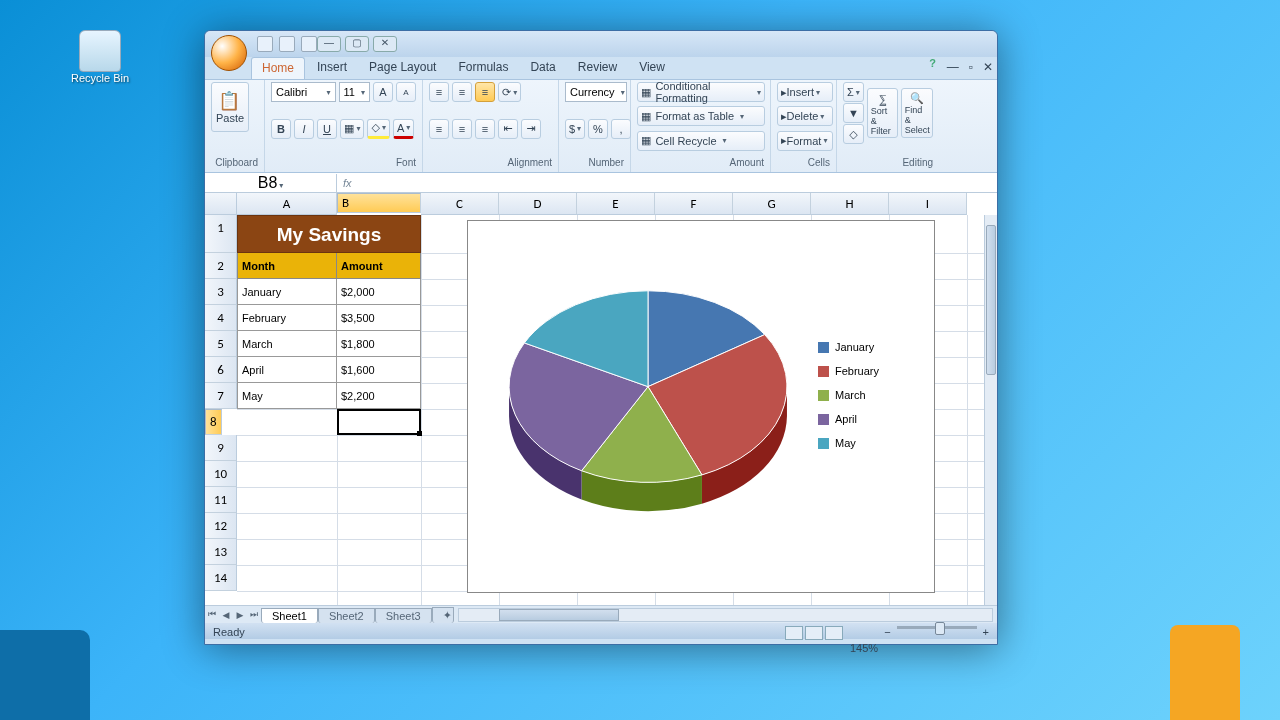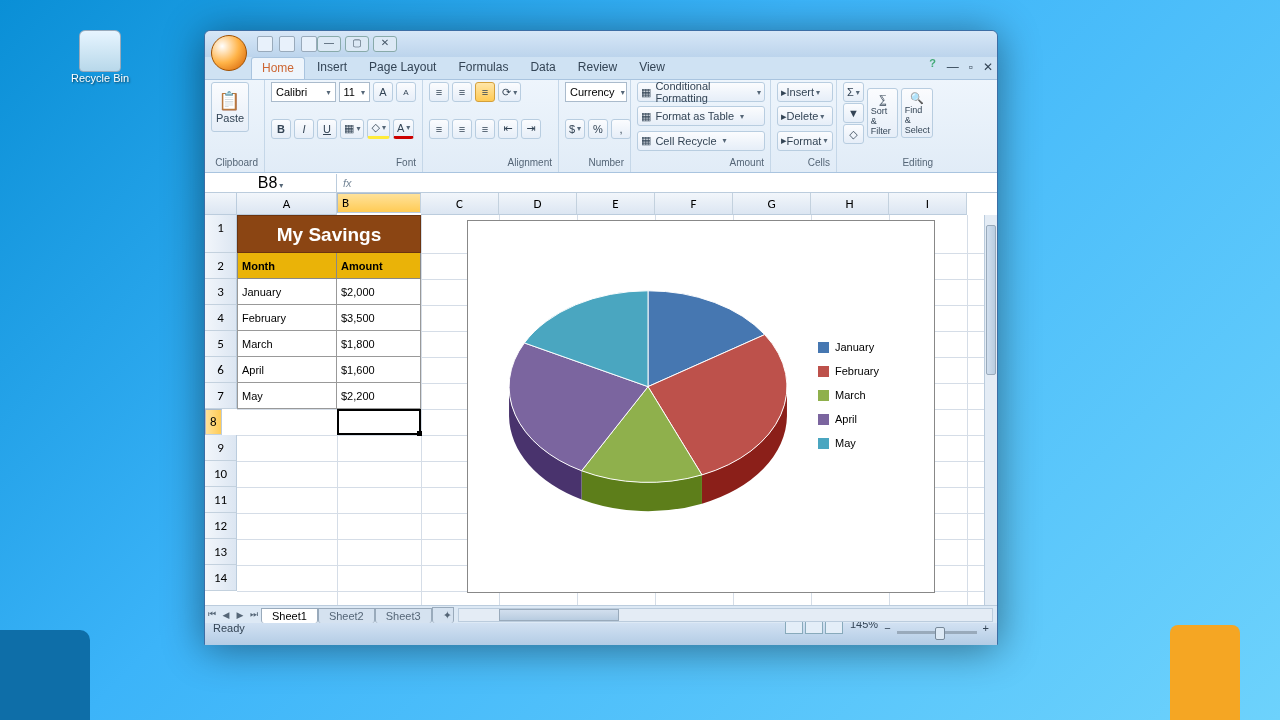--- a/index.html
+++ b/index.html
@@ -65,24 +65,24 @@
 .legend .li{display:flex;align-items:center;gap:6px;margin-bottom:12px}
 .legend .sw{width:11px;height:11px}
 .vscroll{position:absolute;top:22px;right:0;width:13px;bottom:0;background:#e4ecf5;border-left:1px solid #bcd}
 .vscroll .thumb{position:absolute;top:10px;left:1px;right:1px;height:150px;background:linear-gradient(90deg,#d2dfee,#b8cce0);border:1px solid #9ab;border-radius:2px}
 .sheettabs{height:18px;background:#dde9f5;display:flex;align-items:center;border-top:1px solid #bcd}
 .sheettabs .nav{width:14px;text-align:center;font-size:9px;color:#567;cursor:pointer}
 .stab{padding:1px 10px;background:#fff;border:1px solid #9ab;border-bottom:none;border-radius:0 0 3px 3px;font-size:11px;margin-top:1px}
 .stab.inactive{background:#d5e2f0;color:#567}
 .sheettabs .hscroll{flex:1;margin:0 4px;height:14px;background:#e4ecf5;border:1px solid #bcd;position:relative}
 .sheettabs .hscroll .ht{position:absolute;left:40px;width:120px;top:0;bottom:0;background:linear-gradient(#d2dfee,#b8cce0);border:1px solid #9ab}
-.status{height:16px;background:linear-gradient(#d2e1f2,#b3cce5);display:flex;align-items:flex-end;padding:11px 8px;font-size:11px;color:#345}
+.status{height:16px;background:linear-gradient(#d2e1f2,#b3cce5);display:flex;align-items:flex-start;padding:3px 8px;font-size:11px;color:#345}
 .status .sp{flex:1}
 .status .vbtn{width:18px;height:14px;border:1px solid #8ab;background:#e4eef8;margin:0 1px}
-.status .zoom{margin:4px 6px}
+.status .zoom{margin:16px 6px}
 .status .slider{width:80px;height:3px;background:#9ab;position:relative;margin:0 6px}
 .status .slider::before{content:"";position:absolute;left:38px;top:-4px;width:8px;height:11px;background:#dde9f5;border:1px solid #789;border-radius:2px}
 </style>
 </head>
 <body>
 
 <div class="shelf"></div>
 <div class="shelf2"></div>
 
 <div class="desktop-icon">

